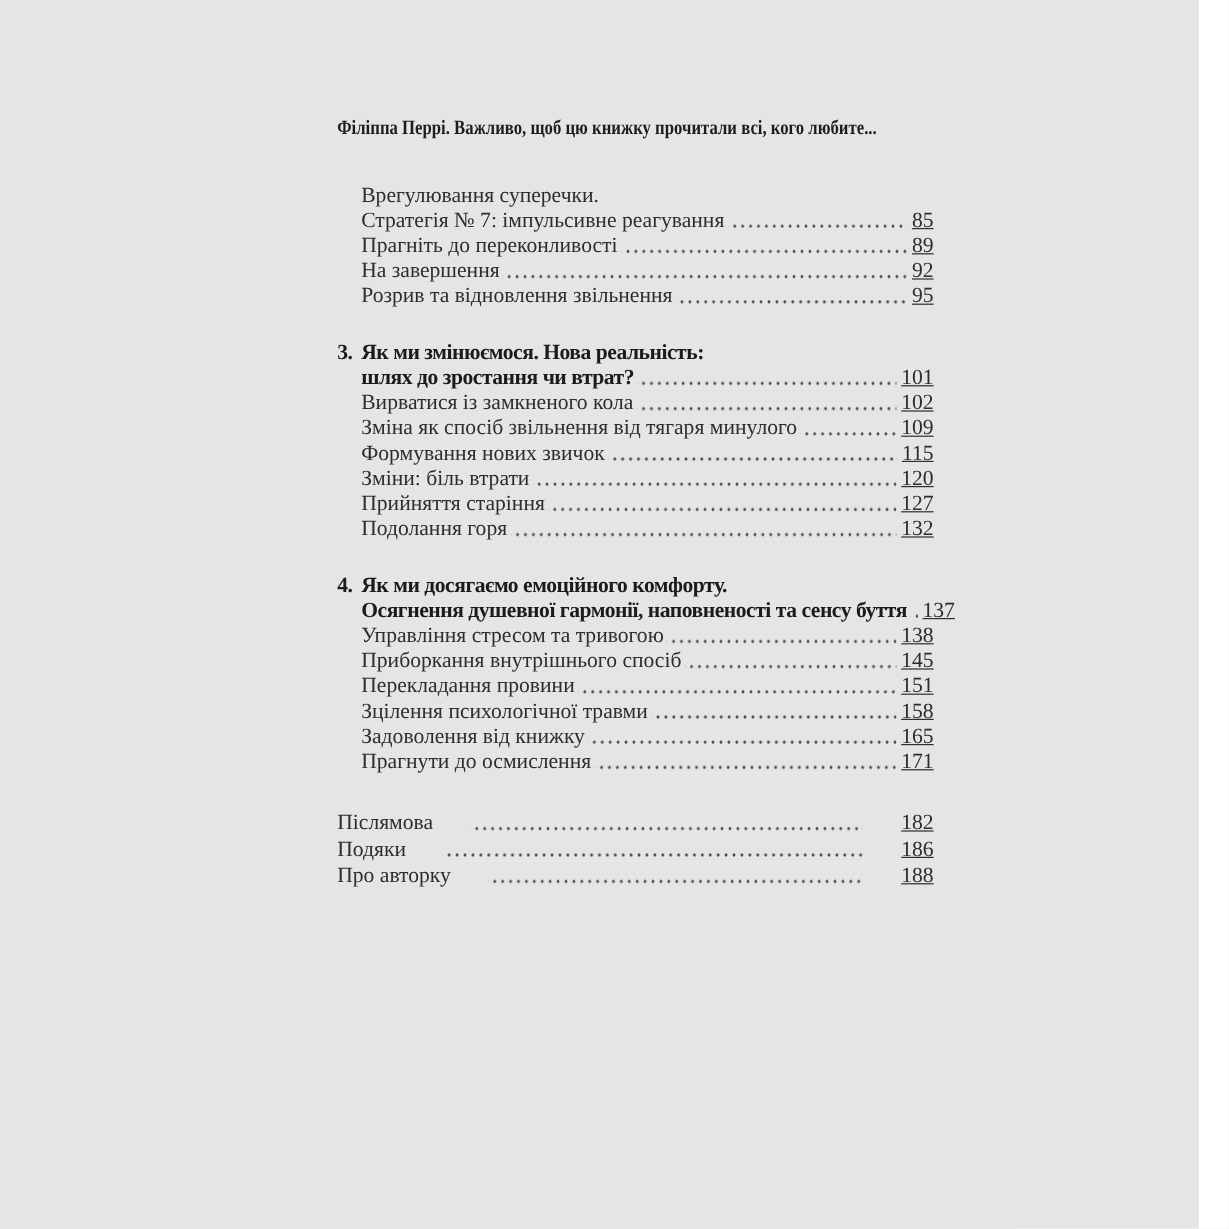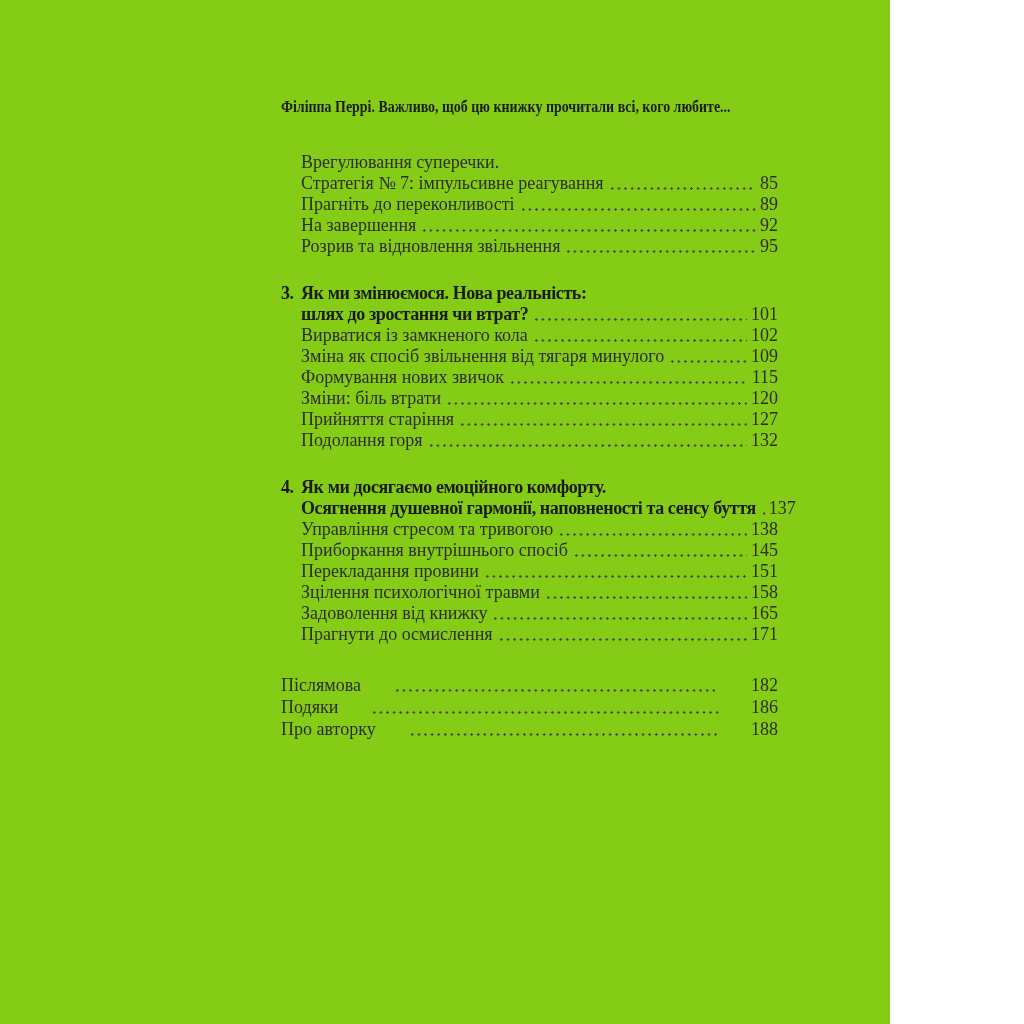--- a/index.html
+++ b/index.html
@@ -4,23 +4,23 @@
 <style>
   * { margin: 0; padding: 0; box-sizing: border-box; }
   html, body { width: 1024px; height: 1024px; }
   body {
     background: #ffffff;
     font-family: "Liberation Serif", serif;
     -webkit-font-smoothing: antialiased;
   }
   .page {
     position: relative;
-    width: 890px;
+    width: 999px;
     height: 1024px;
-    background: #84cc16;
+    background: #e5e5e5;
     overflow: hidden;
   }
   
   .running-header {
     position: absolute;
     left: 281px;
     top: 97px;
     font-size: 17px;
     font-weight: bold;
     color: #1d1d1d;
@@ -48,21 +48,21 @@
   .txt { flex: 0 0 auto; }
   .leader {
     flex: 1 1 auto;
     min-width: 6px;
     margin-left: 3px;
     background-image: radial-gradient(circle at 50% 50%, #474747 1.05px, rgba(0,0,0,0) 1.4px);
     background-size: 6.6px 3px;
     background-repeat: repeat-x;
     background-position: left 2px bottom 4px;
   }
-  .pg { flex: 0 0 auto; padding-left: 4px; }
+  .pg { flex: 0 0 auto; padding-left: 4px; text-decoration: underline; }
 
   .entry.indent { padding-left: 20px; }
 
   .heading { font-weight: bold; color: #1b1b1b; letter-spacing: -0.4px; }
   .heading .leader { letter-spacing: 0; }
   .heading .pg { font-weight: normal; color: #2d2d2d; letter-spacing: 0; }
   .heading .line.cont { padding-left: 20px; }
   .num { display: inline-block; width: 20px; }
 </style>
 </head>

